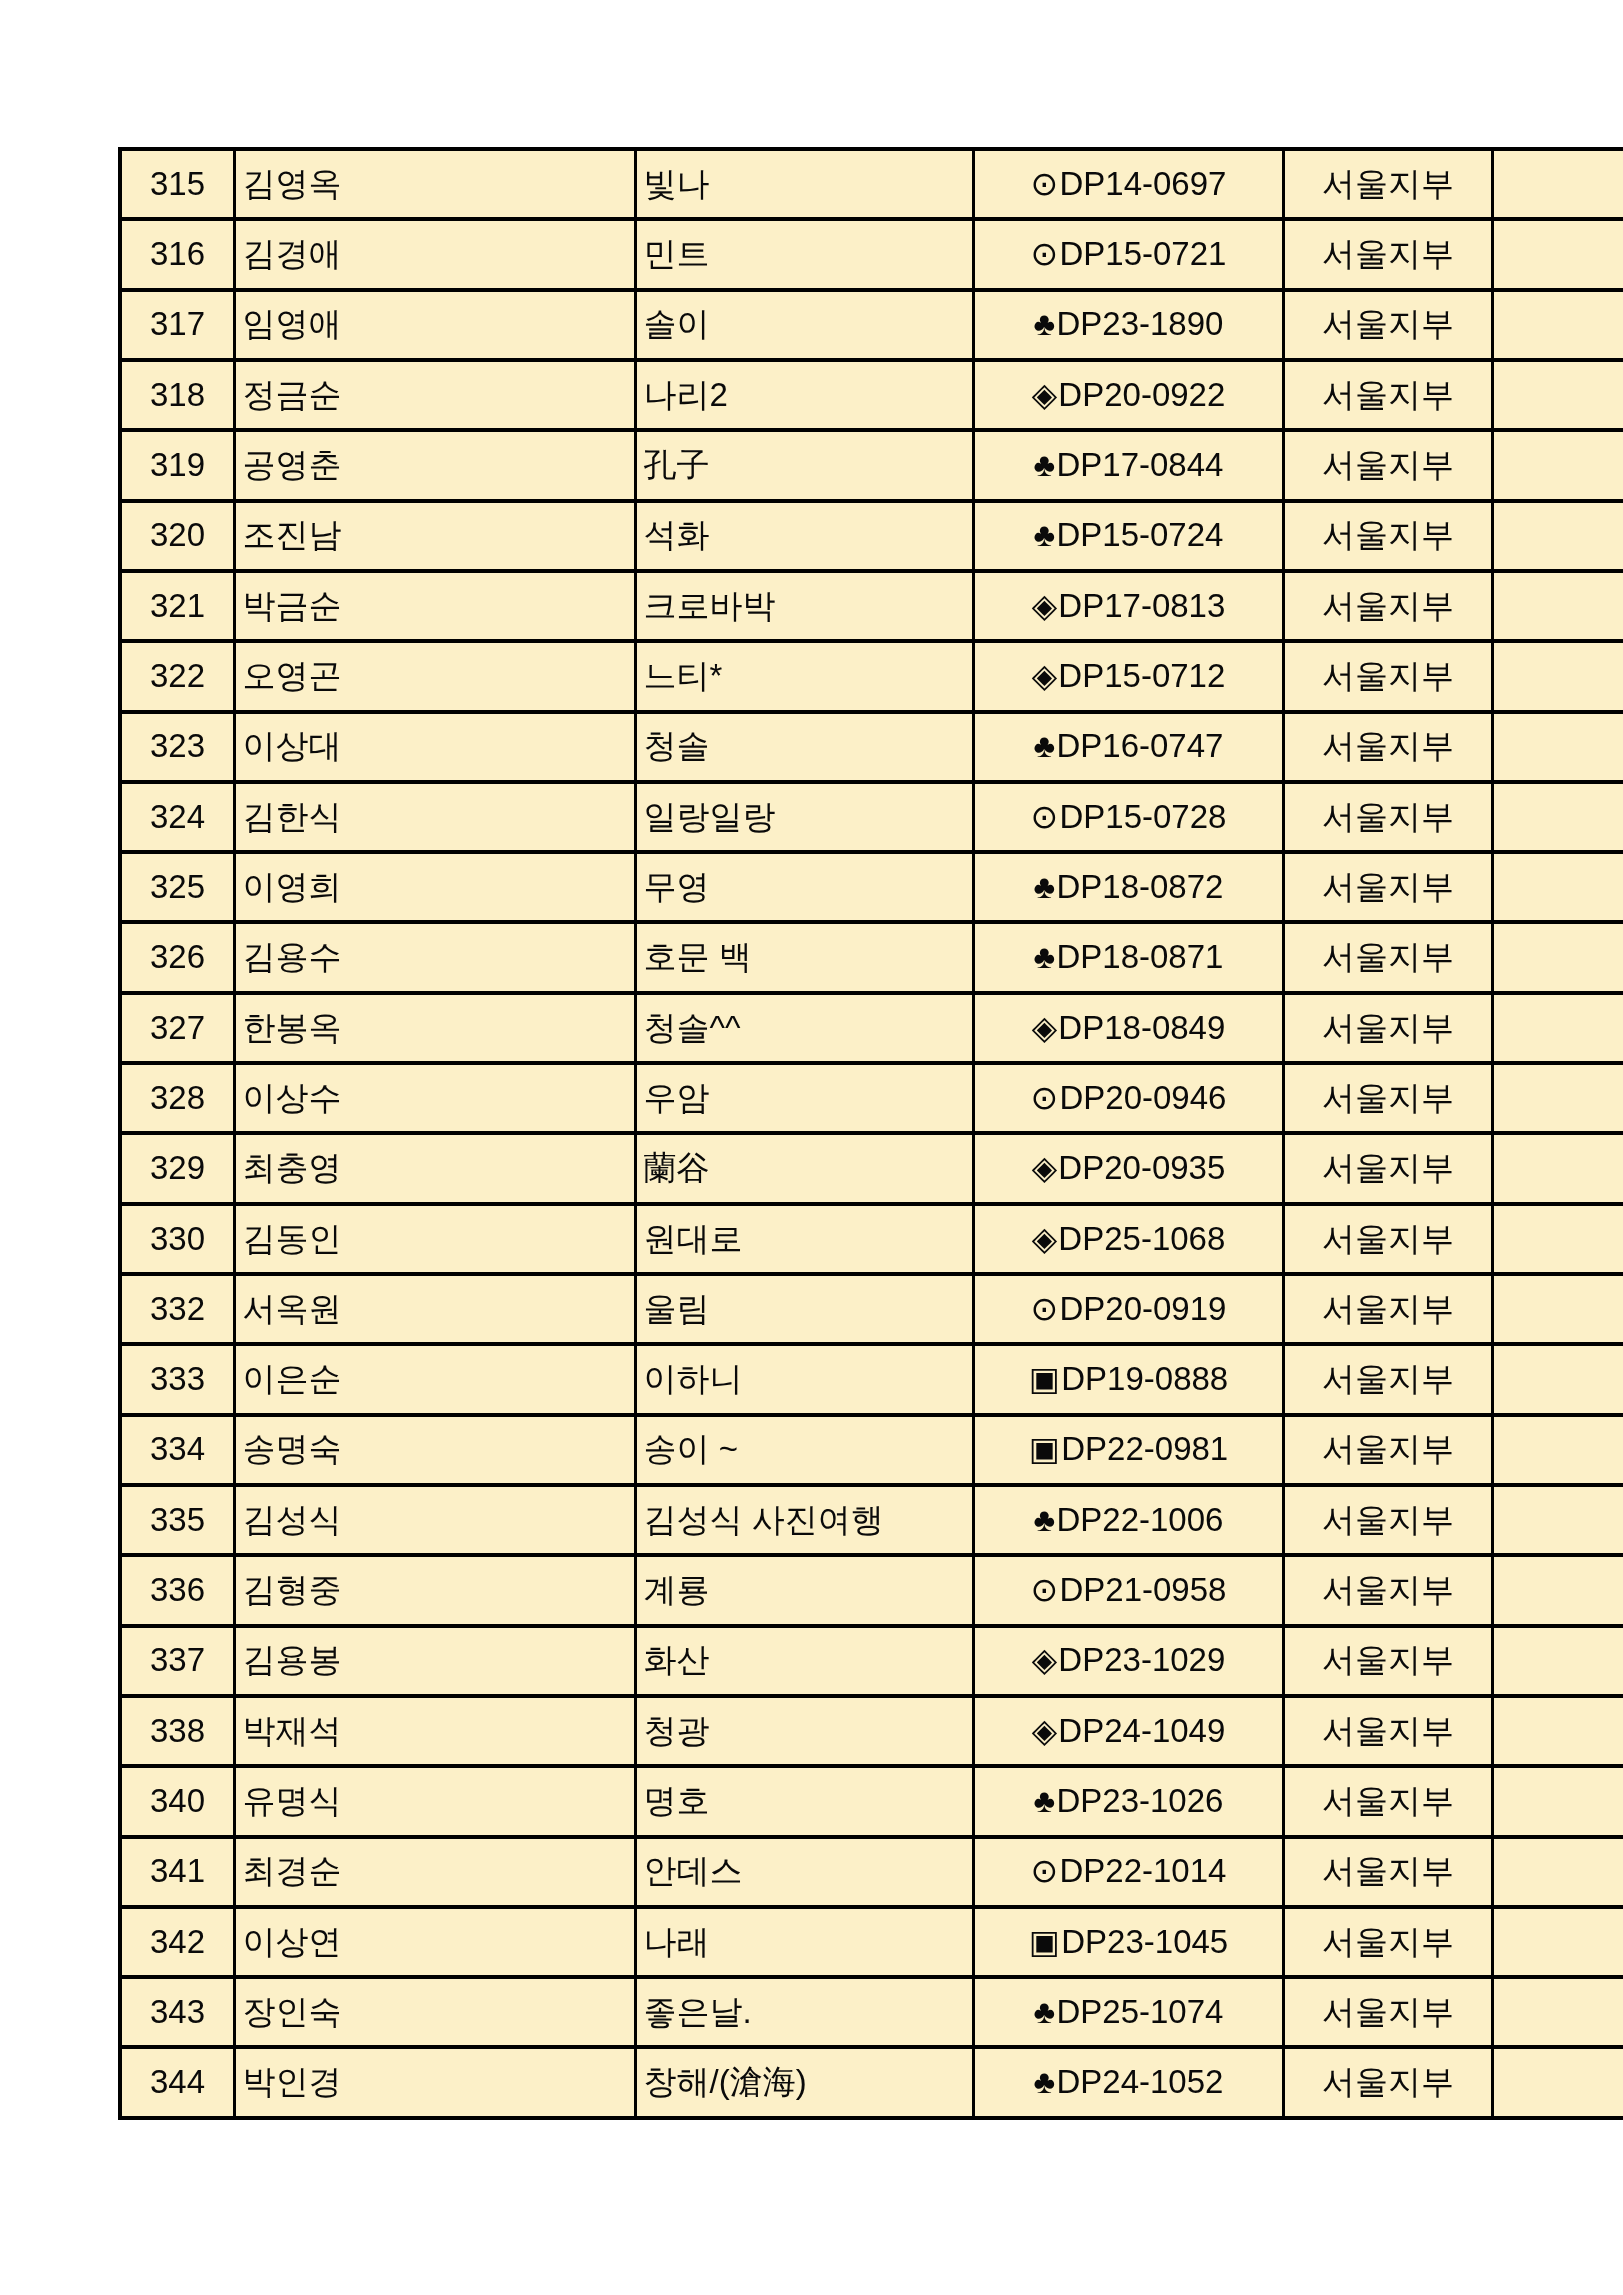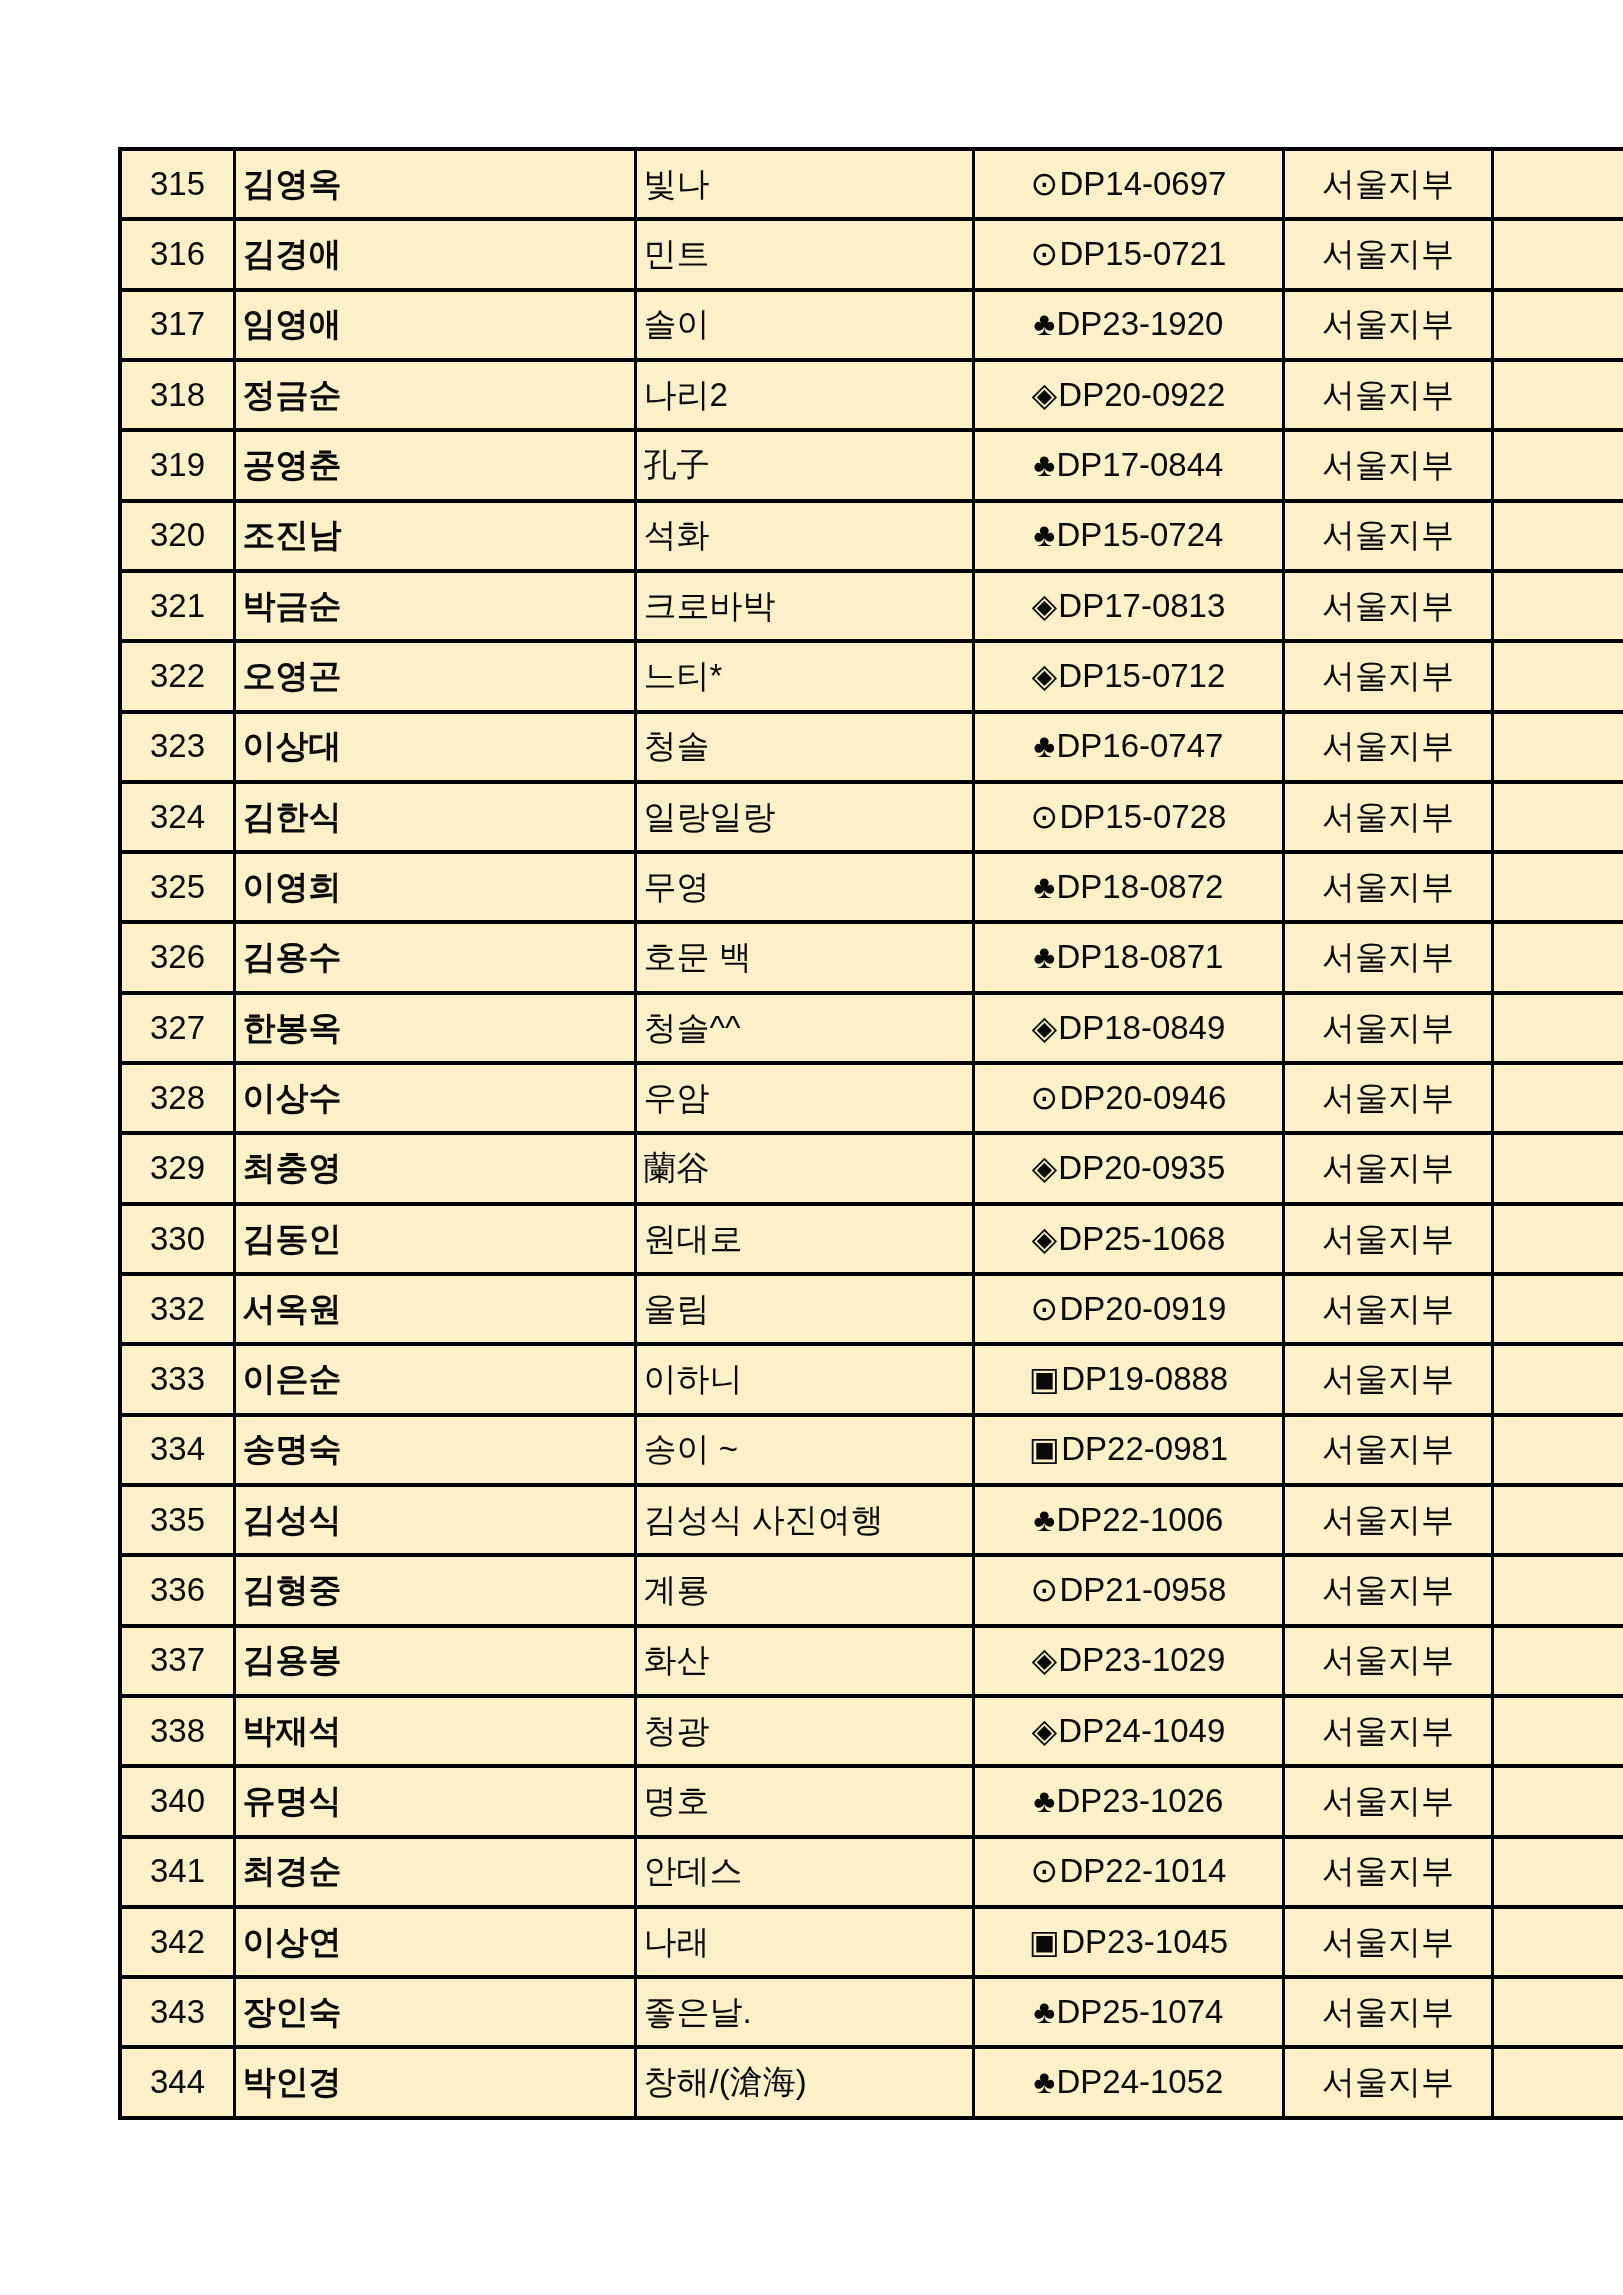--- a/index.html
+++ b/index.html
@@ -43,21 +43,21 @@
     border-top-width:4.6px;
     border-bottom-width:4.6px;
     padding:0;
     vertical-align:middle;
     font-size:33px;
     line-height:1.05;
     white-space:nowrap;
     overflow:hidden;
   }
   td.c-no{text-align:center;}
-  td.c-name{text-align:left;padding-left:6.5px;font-weight:bold;}
+  td.c-name{text-align:left;padding-left:6.5px;}
   td.c-nick{text-align:left;padding-left:6.5px;}
   td.c-code{text-align:center;}
   td.c-branch{text-align:center;}
   td.c-note{text-align:center;}
   .sym{display:inline-block;margin-right:1.3px;}
 </style>
 </head>
 <body>
 
 <div class="sheet">
@@ -86,21 +86,21 @@
     <td class="c-nick">민트</td>
     <td class="c-code"><span class="sym">⊙</span><span>DP15-0721</span></td>
     <td class="c-branch">서울지부</td>
     <td class="c-note"></td>
   </tr>
 
   <tr class="row">
     <td class="c-no">317</td>
     <td class="c-name">임영애</td>
     <td class="c-nick">솔이</td>
-    <td class="c-code"><span class="sym">♣</span><span>DP23-1920</span></td>
+    <td class="c-code"><span class="sym">♣</span><span>DP23-1890</span></td>
     <td class="c-branch">서울지부</td>
     <td class="c-note"></td>
   </tr>
 
   <tr class="row">
     <td class="c-no">318</td>
     <td class="c-name">정금순</td>
     <td class="c-nick">나리2</td>
     <td class="c-code"><span class="sym">◈</span><span>DP20-0922</span></td>
     <td class="c-branch">서울지부</td>

